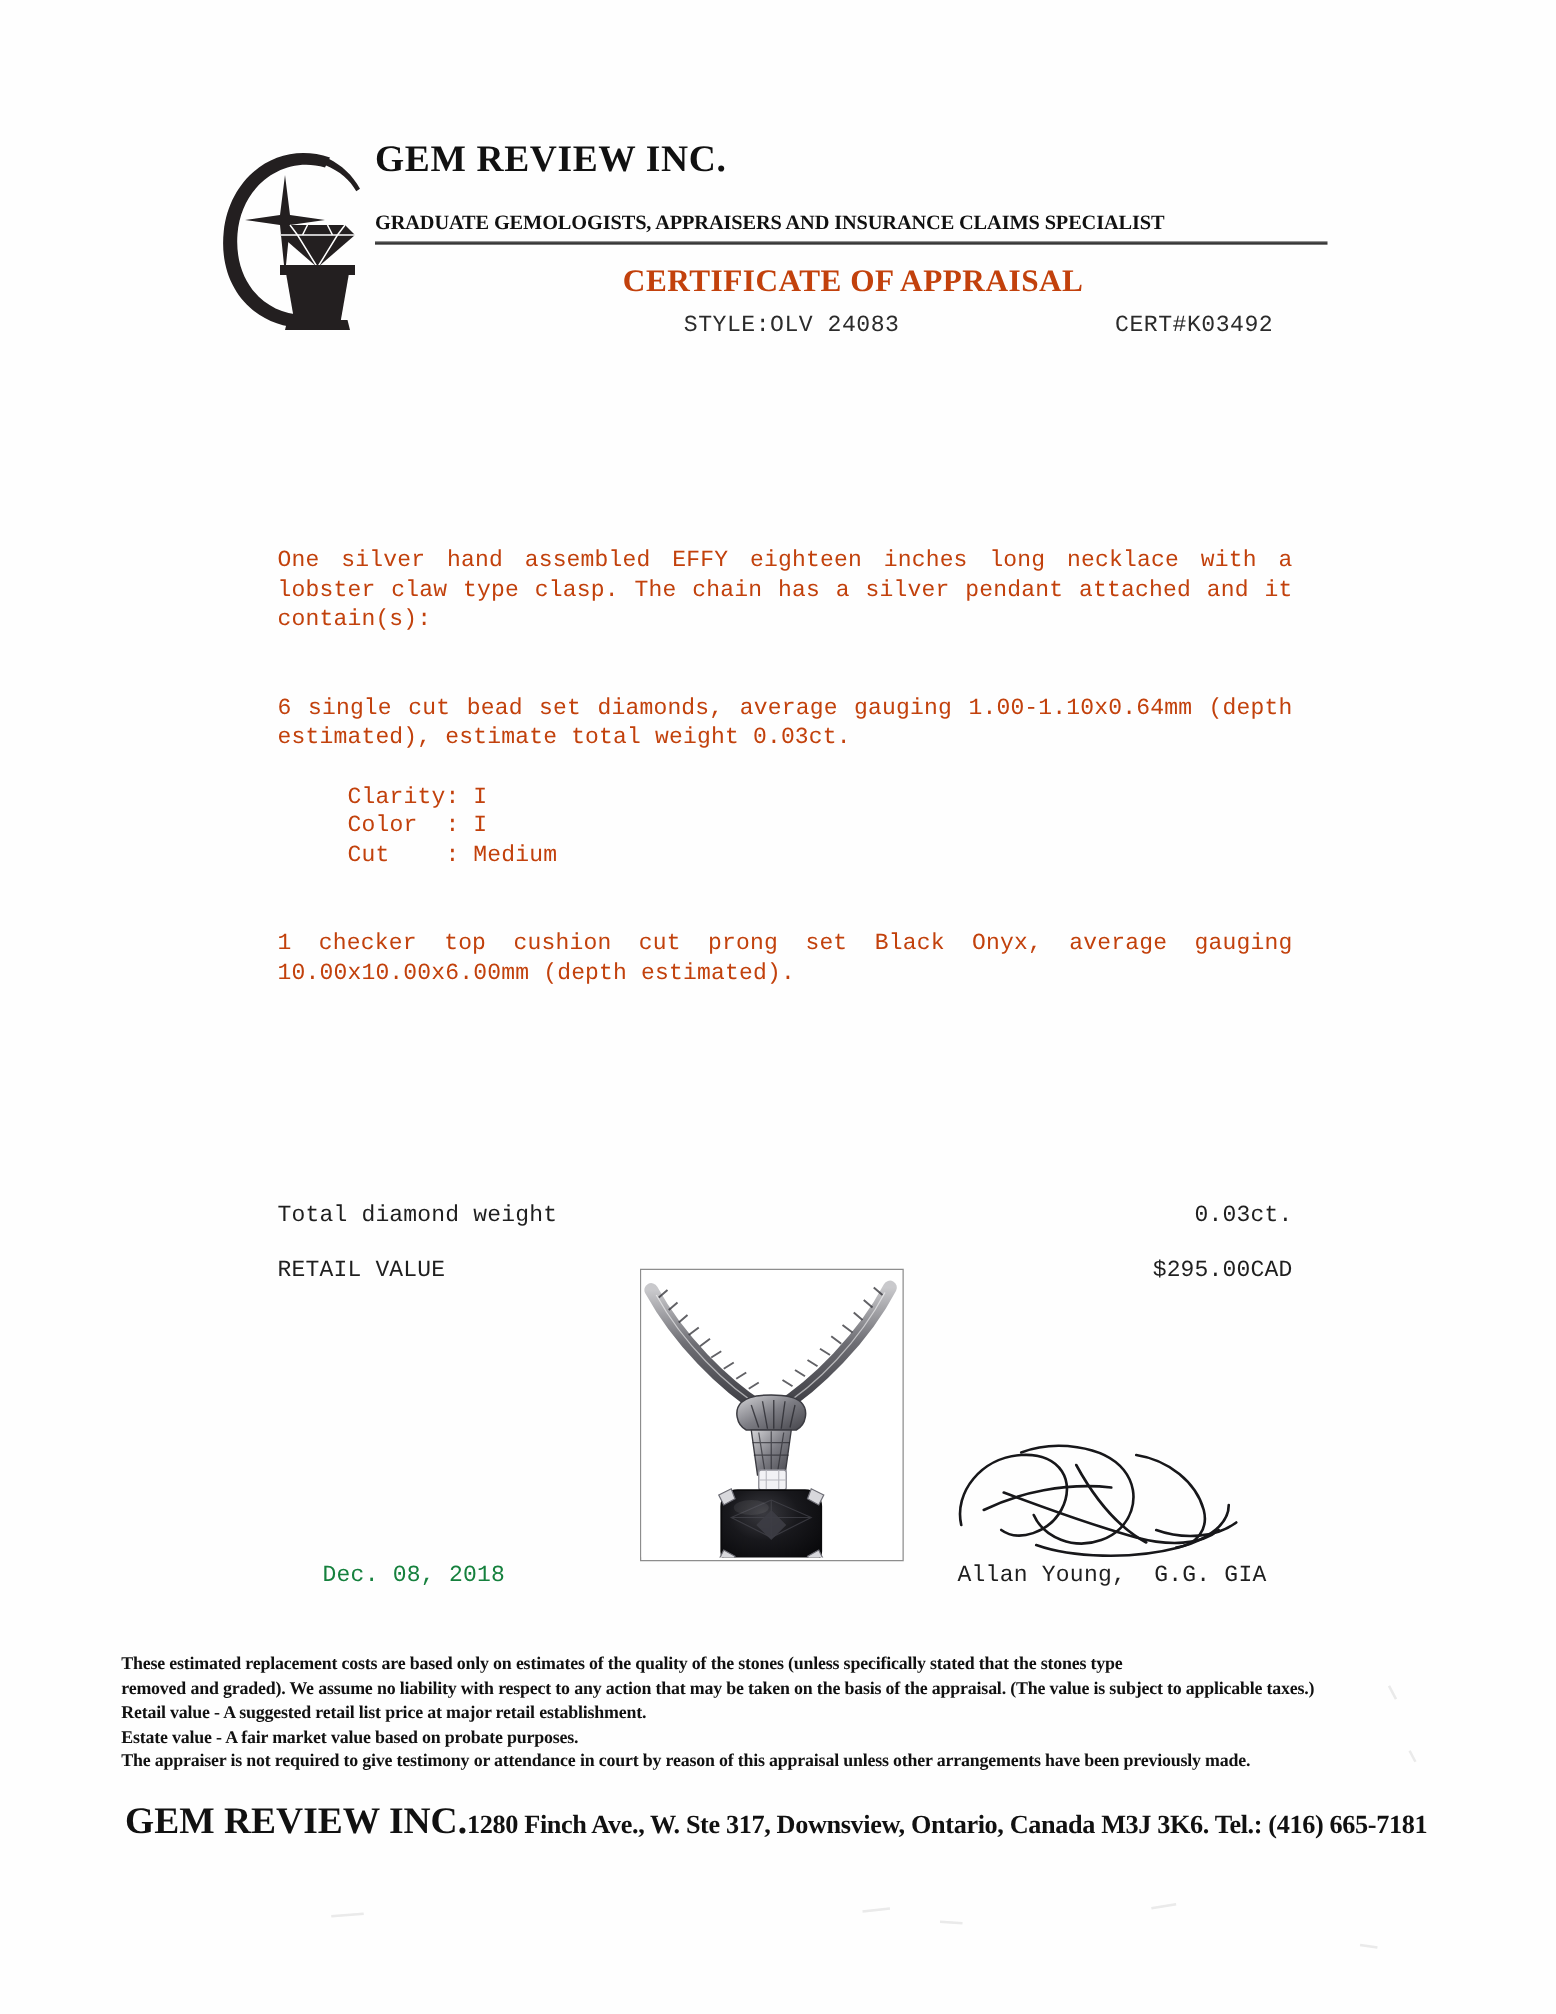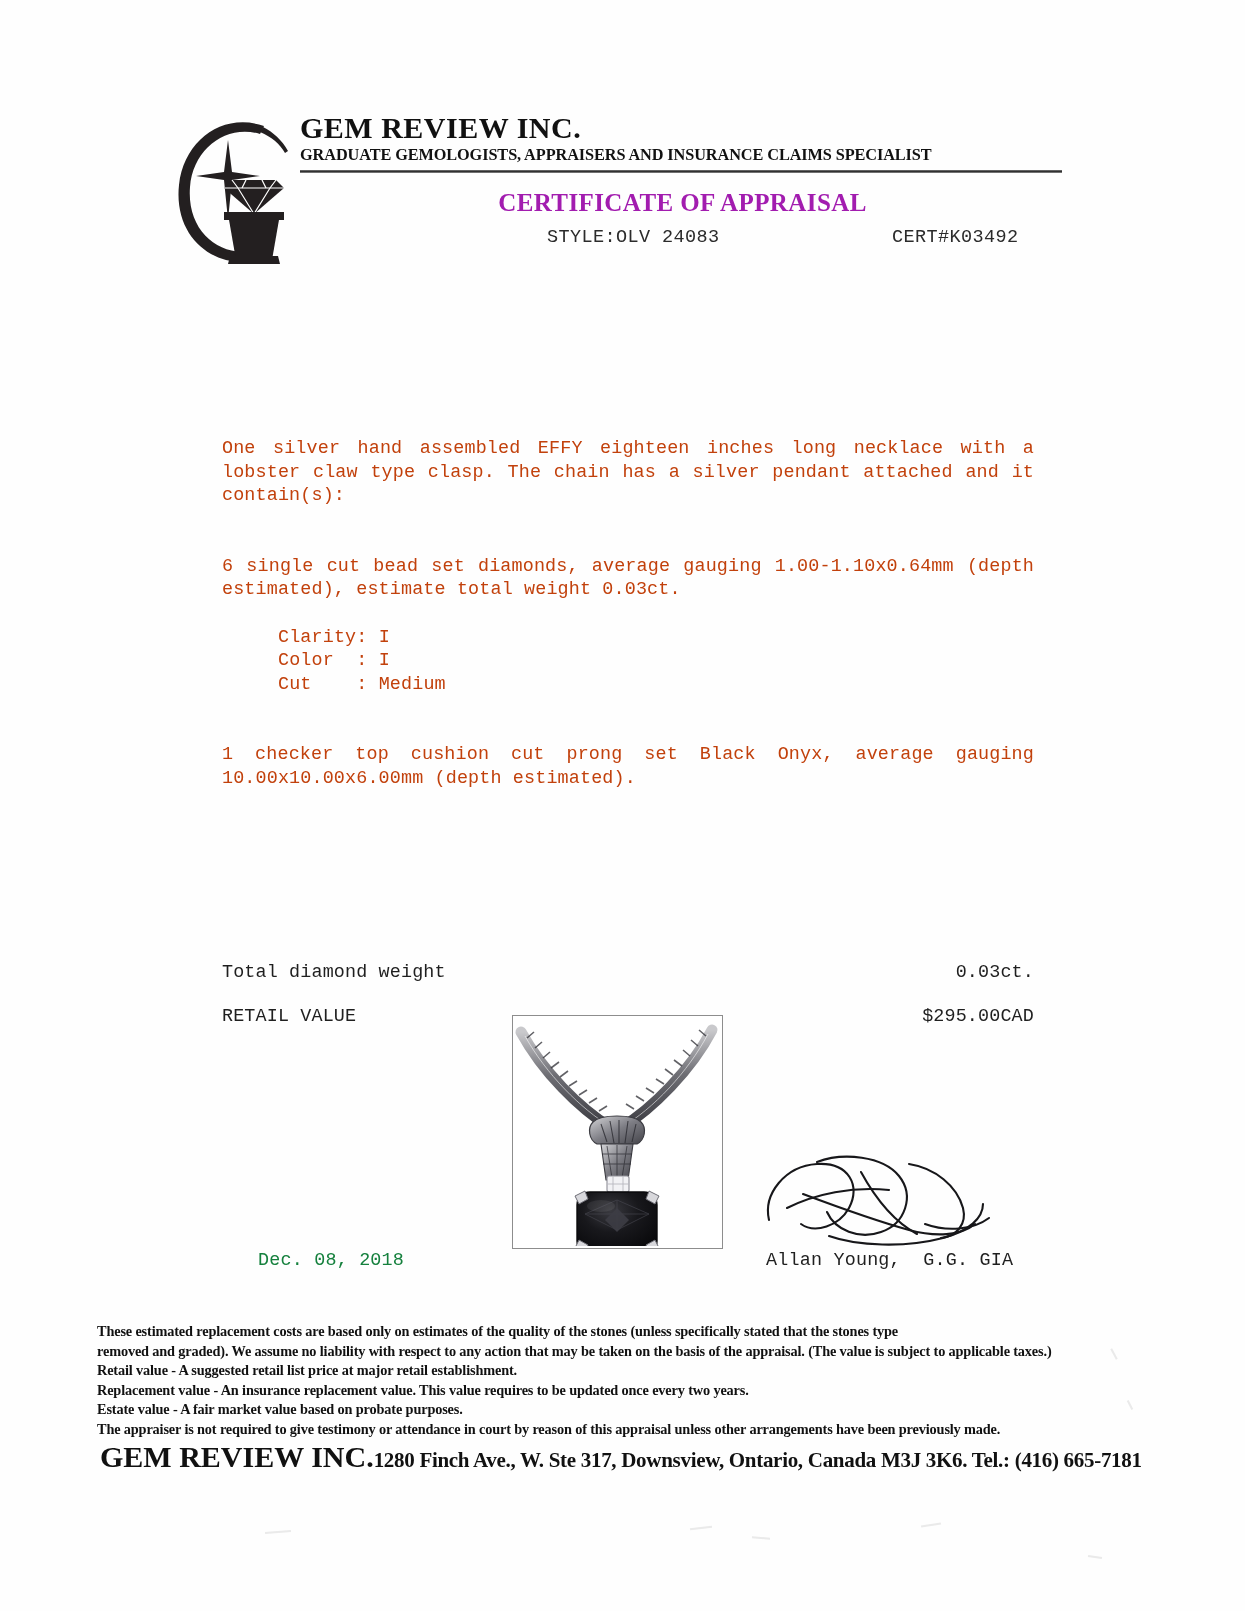--- a/index.html
+++ b/index.html
@@ -53,37 +53,37 @@
     color: #111;
     line-height: 1.05;
     white-space: nowrap;
   }
   .brand-sub {
     font-family: "Liberation Serif", serif;
     font-weight: bold;
     font-size: 16.3px;
     letter-spacing: -0.1px;
     color: #111;
-    margin-top: 1px;
+    margin-top: 24px;
     white-space: nowrap;
   }
   .rule {
     margin-top: 5px;
     width: 762px;
     height: 3px;
     background: linear-gradient(to bottom, #7a7a7a 0%, #2a2a2a 55%, #9a9a9a 100%);
   }
   .cert-title {
     text-align: center;
     font-family: "Liberation Serif", serif;
     font-weight: bold;
     font-size: 25px;
     letter-spacing: 0.4px;
     margin-top: 16px;
-    color: #a21caf;
+    color: #c2410c;
   }
   .idline {
     position: relative;
     margin-top: 10px;
     height: 26px;
     font-family: "Liberation Mono", monospace;
     font-size: 18.5px;
     color: #2b2b2b;
     letter-spacing: 0.4px;
   }
@@ -447,21 +447,20 @@
     </div>
     <div class="date-typed">Dec. 08, 2018</div>
     <div class="appraiser-typed">Allan Young,  G.G. GIA</div>
   </div>
 
 
   <div class="fineprint">
     <div>These estimated replacement costs are based only on estimates of the  quality of the stones (unless specifically stated that the stones type</div>
     <div>removed and graded). We assume no liability with respect to any action that may be taken on the basis of the appraisal. (The value is subject to applicable taxes.)</div>
     <div>Retail value - A suggested retail list price at major retail establishment.</div>
-    <div>Replacement value - An insurance replacement value. This value requires to be updated once every two years.</div>
     <div>Estate value - A fair market value based on probate purposes.</div>
     <div>The appraiser is not required to give testimony or attendance in court by reason of this appraisal unless other arrangements have been previously made.</div>
   </div>
 
   <div class="footer">
     <span class="f-brand">GEM REVIEW INC.</span><span class="f-addr">1280 Finch Ave., W. Ste 317, Downsview, Ontario, Canada M3J 3K6.  Tel.: (416) 665-7181</span>
   </div>
 
   <div class="artifact" style="left:265px; top:1531px; width:26px; height:2px; transform:rotate(-4deg);"></div>
   <div class="artifact" style="left:690px; top:1527px; width:22px; height:2px; transform:rotate(-6deg);"></div>

